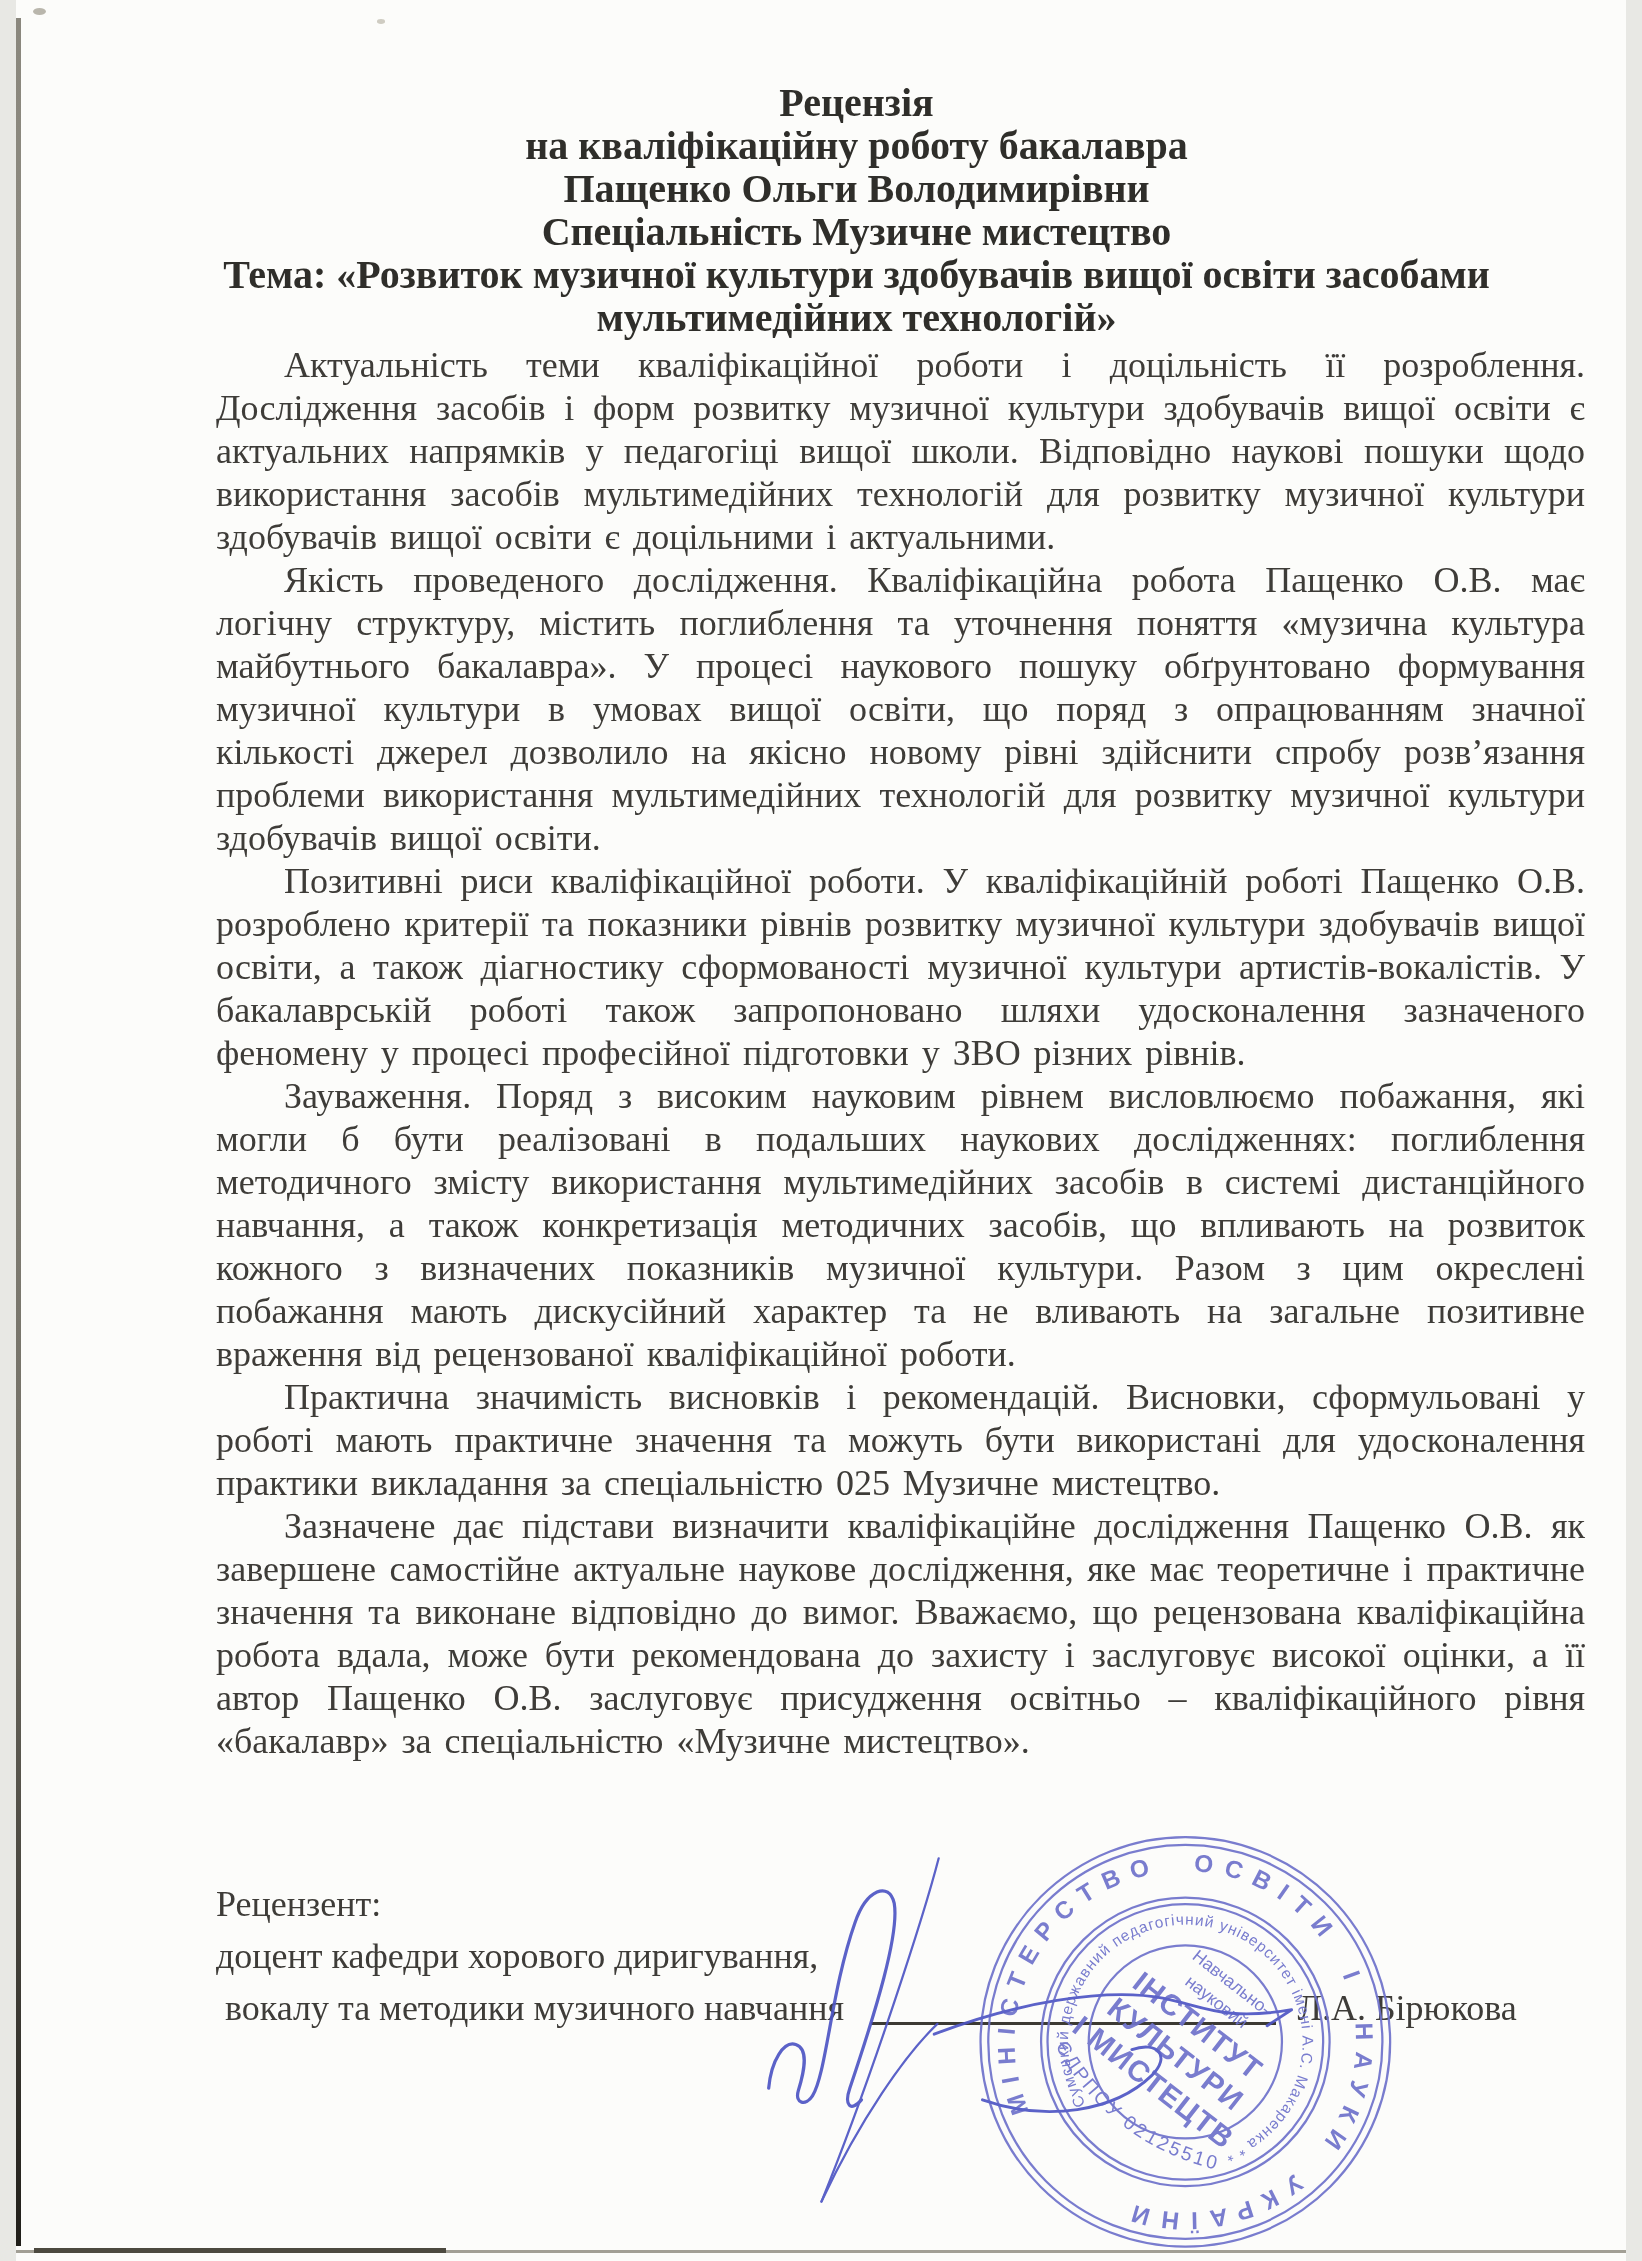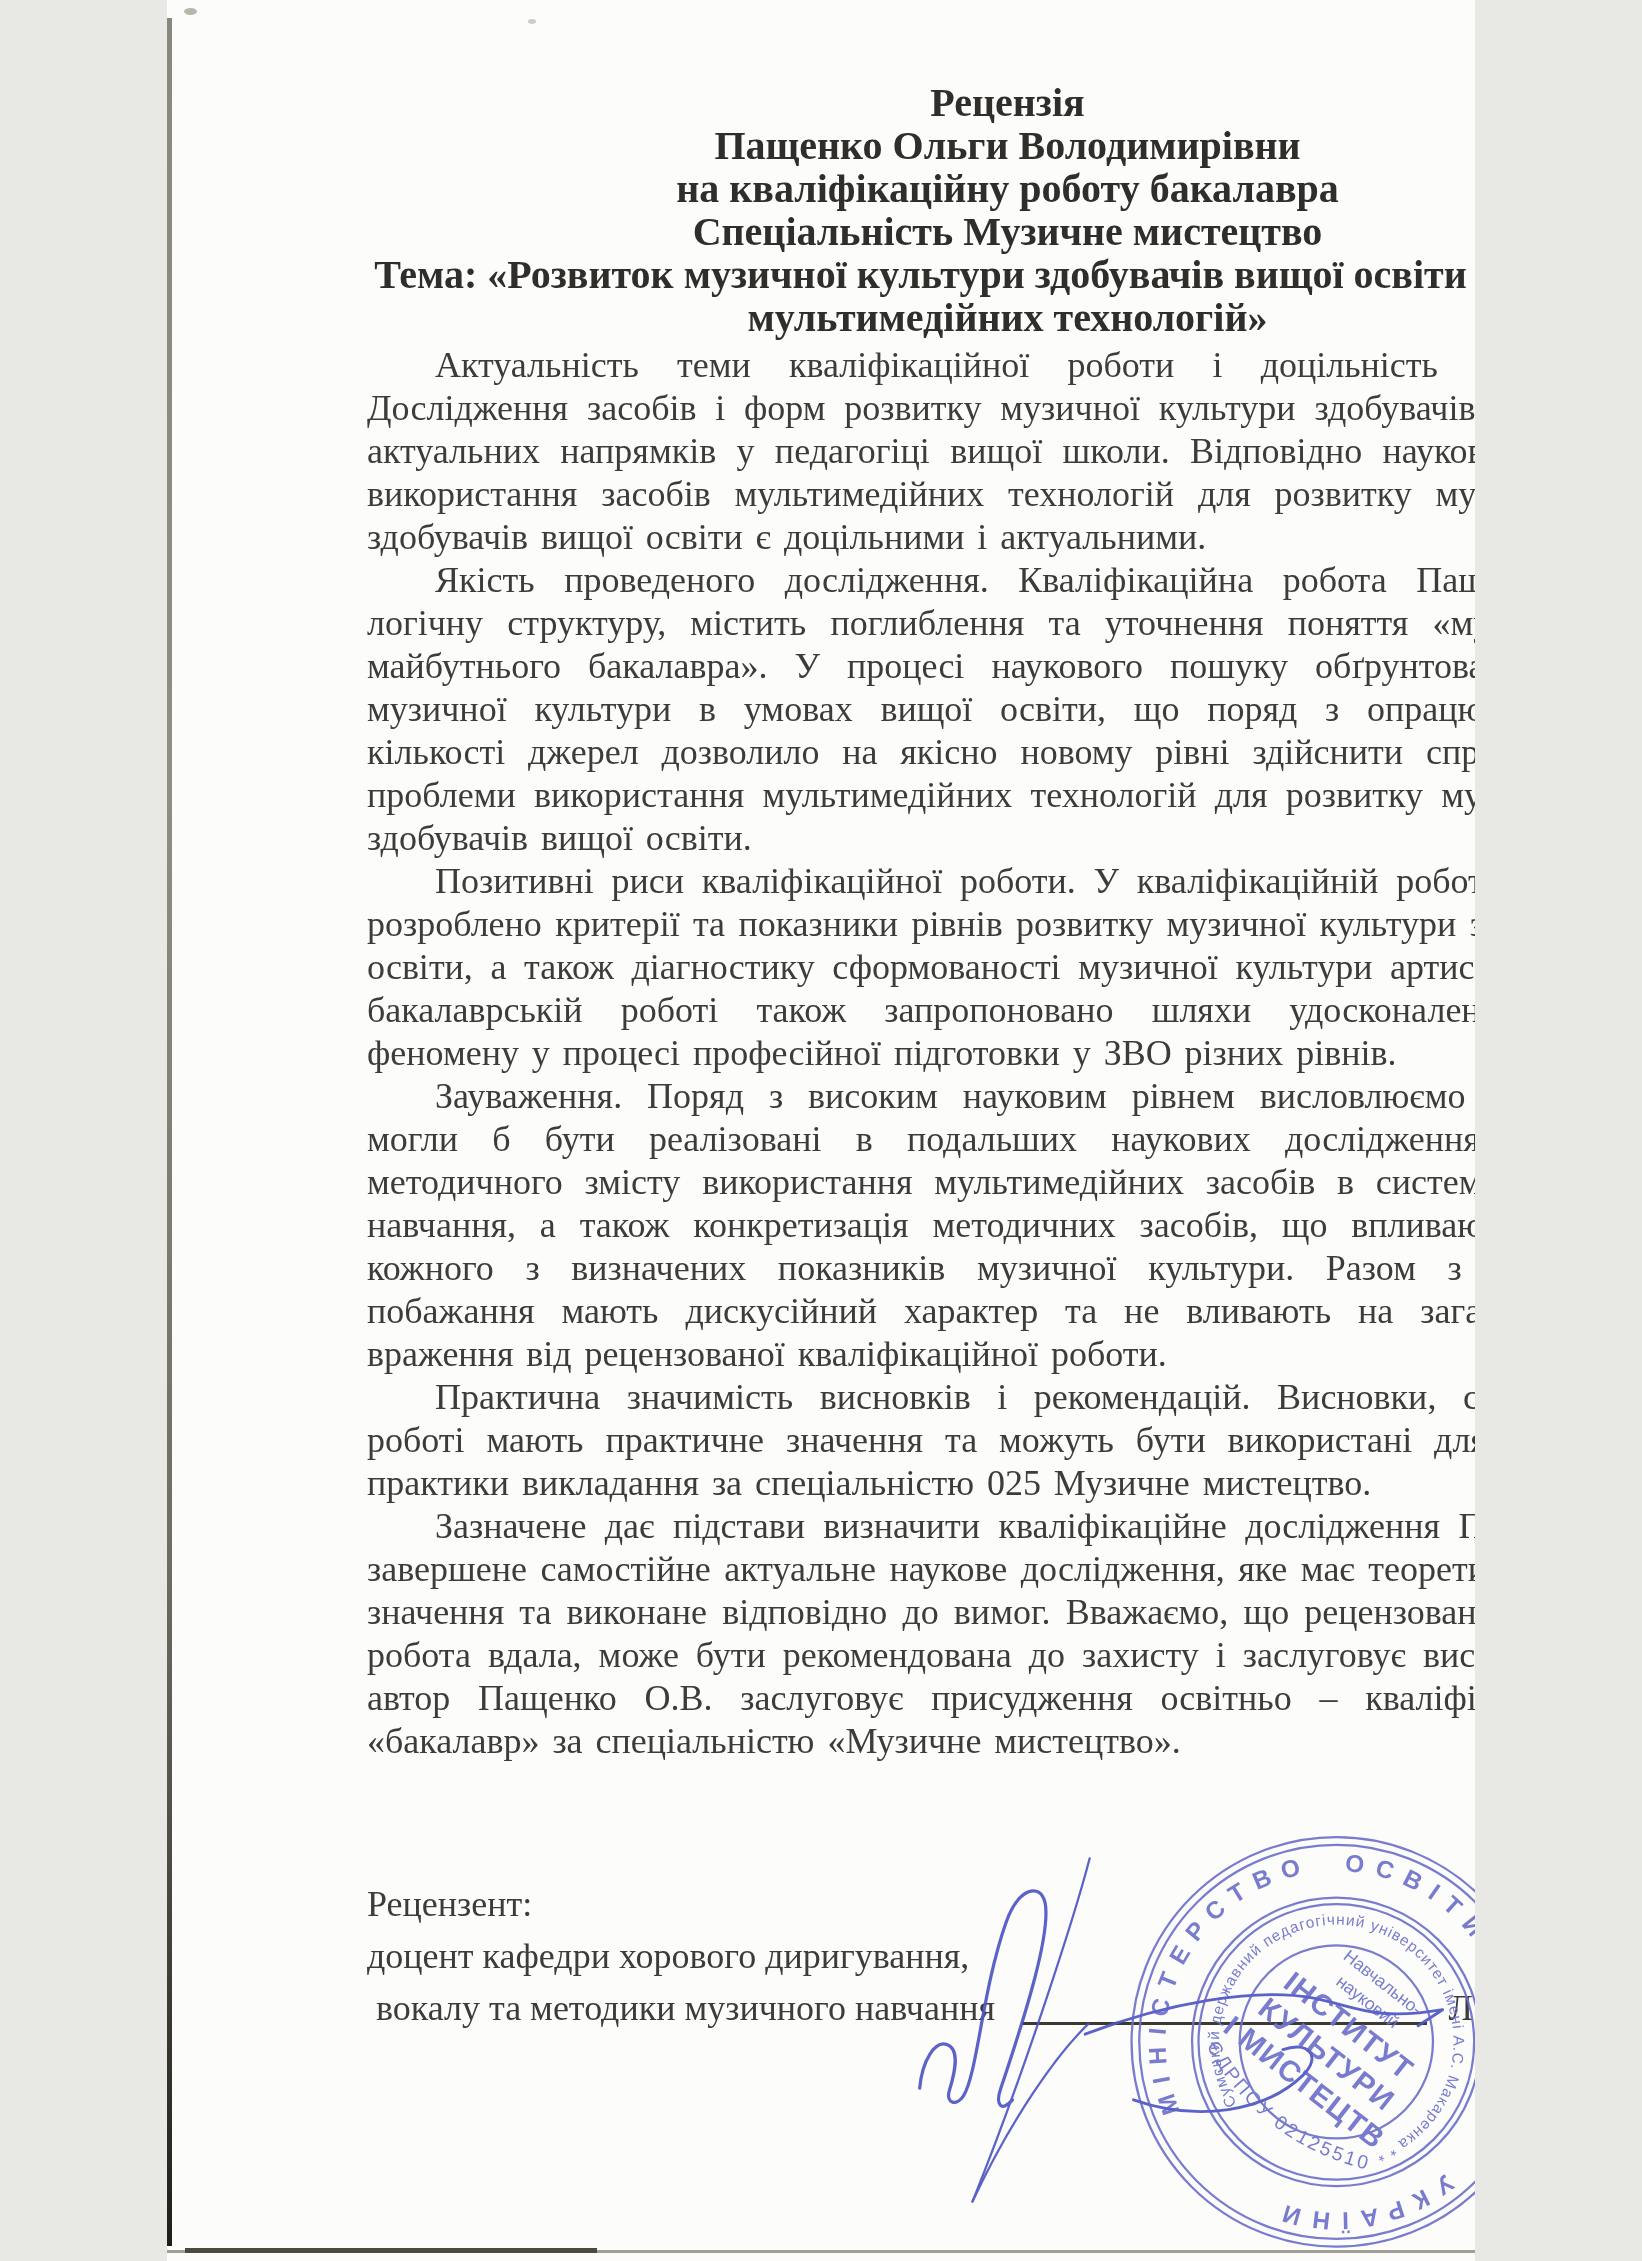--- a/index.html
+++ b/index.html
@@ -1,18 +1,18 @@
 <!DOCTYPE html>
 <html style="--page-bg: #fcfcfa; --body-ink: #3e3c38; --title-ink: #2f2e2a; --rule-color: #3c3a33; --stamp-ink: #6e72cb; --sig-ink: #4e55c4;font-size:10.3px"><head>
 <meta charset="utf-8">
 <style>
   html,body{margin:0;padding:0;}
   body{background:#e8e8e4;}
   .page{
-    position:relative;width:1308px;height:2261px;margin:0 auto;
+    position:relative;width:1610px;height:2261px;margin:0 auto;
     background:var(--page-bg,#fcfcfa);
     font-family:"Liberation Serif", serif;
     color:var(--body-ink,#3e3c38);
     overflow:hidden;
   }
   
   .edge-left{position:absolute;left:0;top:18px;width:4.5px;height:2228px;
     background:linear-gradient(#8a877d 0%, #908d83 35%, #6e6b61 70%, #201e19 100%);}
   .edge-bottom{position:absolute;left:0;top:2250px;width:1643px;height:2.6px;background:#a29f95;}
   .edge-bottom-dark{position:absolute;left:18px;top:2248px;width:412px;height:4.5px;background:#4c493f;}
@@ -63,22 +63,22 @@
 
   <div class="edge-left"></div>
   <div class="edge-bottom"></div>
   <div class="edge-bottom-dark"></div>
   <div class="speck-a"></div>
   <div class="speck-b"></div>
   <div class="speck-c"></div>
 
   <header class="title-block">
     <div>Рецензія</div>
+    <div>на кваліфікаційну роботу бакалавра</div>
     <div>Пащенко Ольги Володимирівни</div>
-    <div>на кваліфікаційну роботу бакалавра</div>
     <div>Спеціальність Музичне мистецтво</div>
     <div>Тема: «Розвиток музичної культури здобувачів вищої освіти засобами мультимедійних технологій»</div>
   </header>
 
   <main class="body-text">
     <p>Актуальність теми кваліфікаційної роботи і доцільність її розроблення. Дослідження засобів і форм розвитку музичної культури здобувачів вищої освіти є актуальних напрямків у педагогіці вищої школи. Відповідно наукові пошуки щодо використання засобів мультимедійних технологій для розвитку музичної культури здобувачів вищої освіти є доцільними і актуальними.</p>
     <p>Якість проведеного дослідження. Кваліфікаційна робота Пащенко О.В. має логічну структуру, містить поглиблення та уточнення поняття «музична культура майбутнього бакалавра». У процесі наукового пошуку обґрунтовано формування музичної культури в умовах вищої освіти, що поряд з опрацюванням значної кількості джерел дозволило на якісно новому рівні здійснити спробу розв’язання проблеми використання мультимедійних технологій для розвитку музичної культури здобувачів вищої освіти.</p>
     <p>Позитивні риси кваліфікаційної роботи. У кваліфікаційній роботі Пащенко О.В. розроблено критерії та показники рівнів розвитку музичної культури здобувачів вищої освіти, а також діагностику сформованості музичної культури артистів-вокалістів. У бакалаврській роботі також запропоновано шляхи удосконалення зазначеного феномену у процесі професійної підготовки у ЗВО різних рівнів.</p>
     <p>Зауваження. Поряд з високим науковим рівнем висловлюємо побажання, які могли б бути реалізовані в подальших наукових дослідженнях: поглиблення методичного змісту використання мультимедійних засобів в системі дистанційного навчання, а також конкретизація методичних засобів, що впливають на розвиток кожного з визначених показників музичної культури. Разом з цим окреслені побажання мають дискусійний характер та не вливають на загальне позитивне враження від рецензованої кваліфікаційної роботи.</p>
     <p>Практична значимість висновків і рекомендацій. Висновки, сформульовані у роботі мають практичне значення та можуть бути використані для удосконалення практики викладання за спеціальністю 025 Музичне мистецтво.</p>

